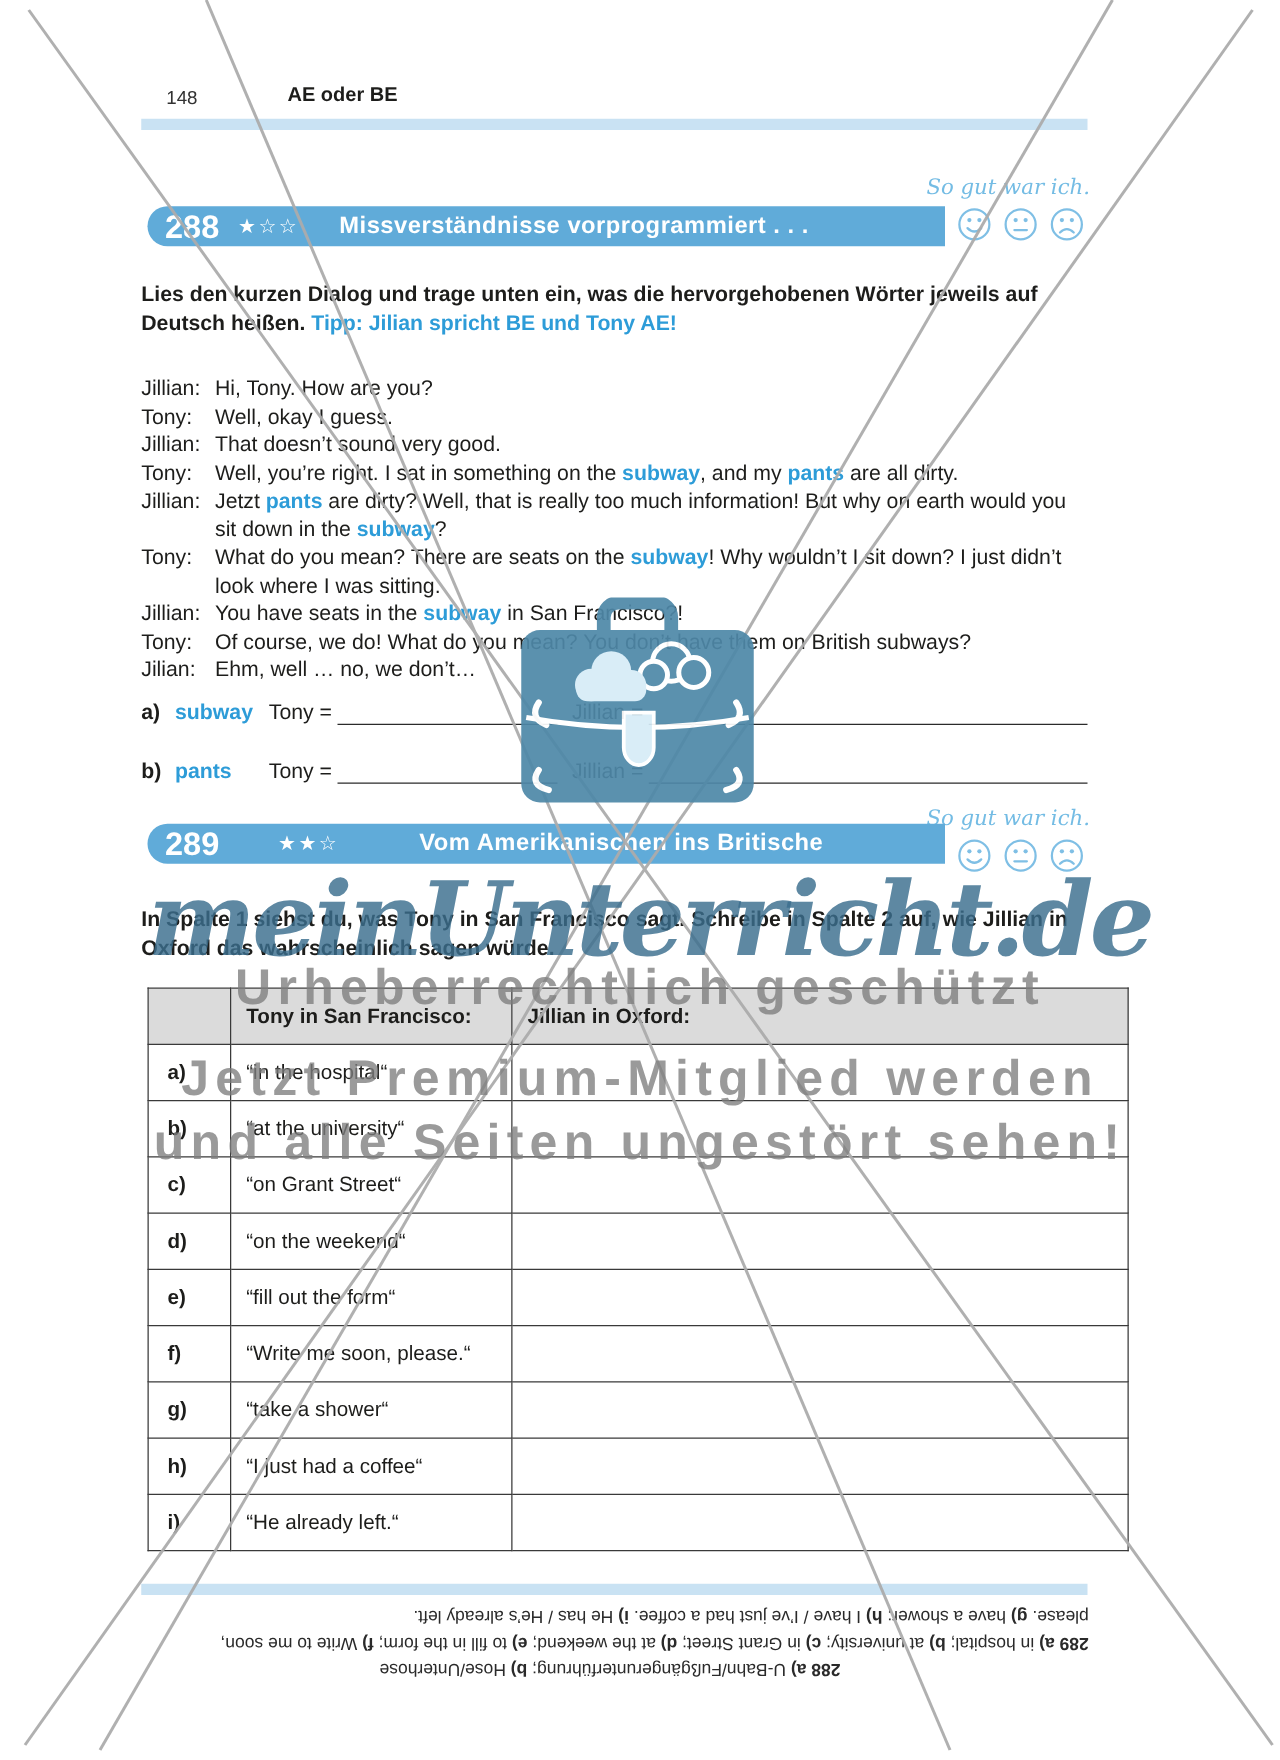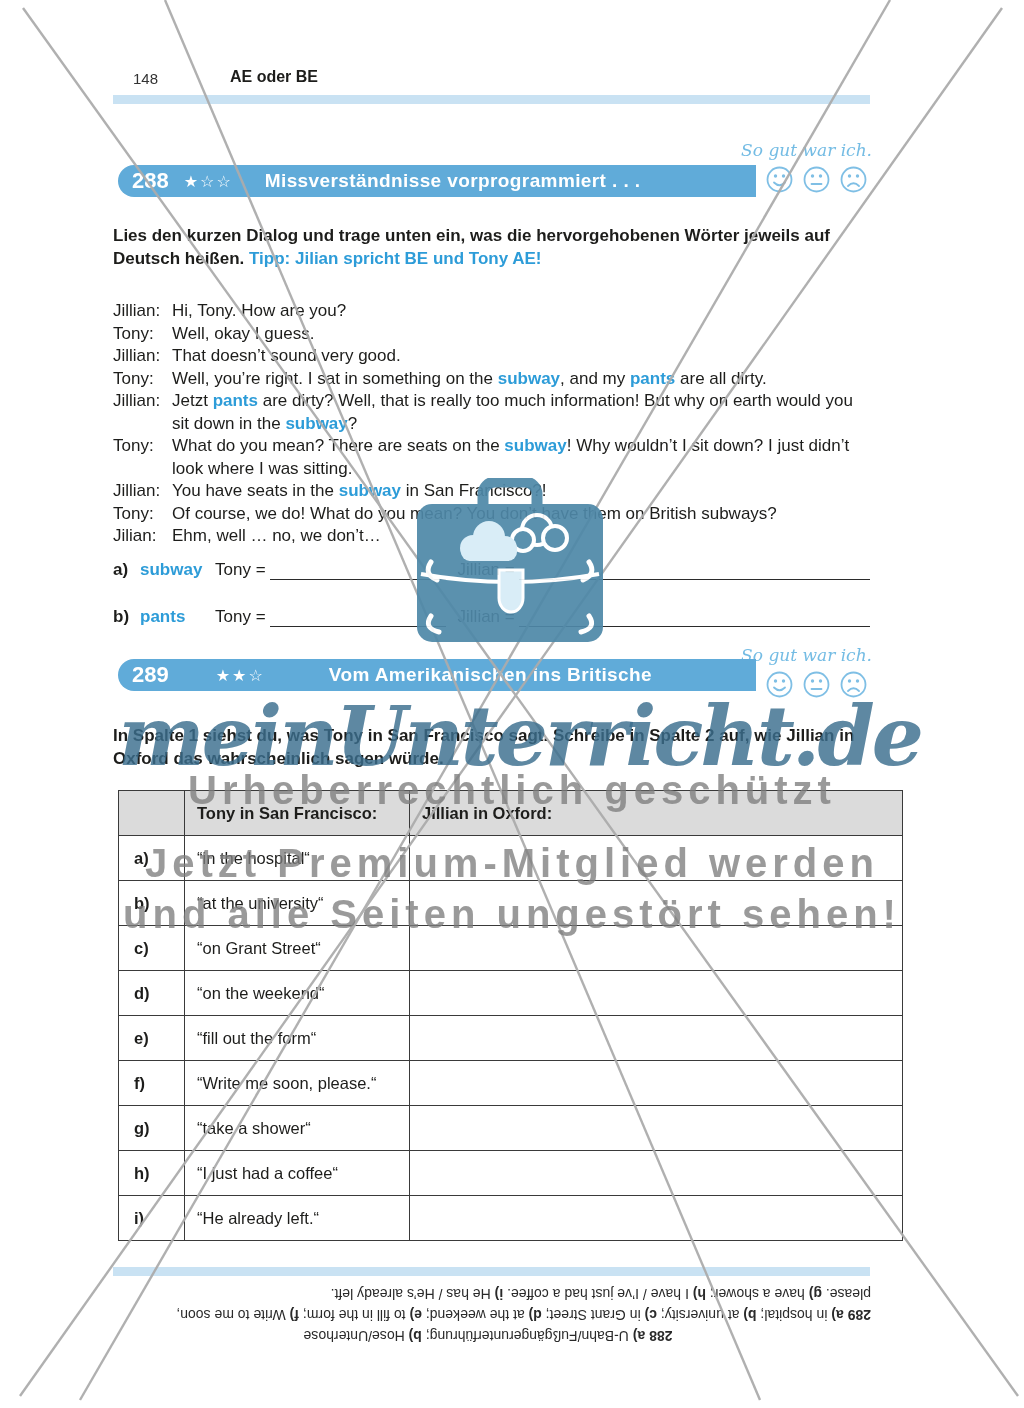--- a/index.html
+++ b/index.html
@@ -17,21 +17,21 @@
   .fb-label{width:200px;text-align:right;font-size:17px;font-style:italic;
             color:#74bce4;font-family:"DejaVu Serif",serif;}
   .fb1-label{left:672px;top:140px;} .fb2-label{left:672px;top:645px;}
   .smileys{display:flex;gap:10px;}
   .smiley1{left:766px;top:166px;} .smiley2{left:766px;top:671px;}
 
   
   .task-bar{left:118px;width:638px;height:32px;background:#60abd9;border-radius:17px 0 0 17px;
             display:flex;align-items:center;color:#fff;}
   .bar288{top:165px;} .bar289{top:659px;gap:32px;}
-  .task-num{font-weight:bold;font-size:22px;padding-left:14px;}
+  .task-num{font-weight:bold;font-size:26px;padding-left:14px;}
   .task-stars{font-size:16px;padding-left:15px;letter-spacing:2px;}
   .task-title{font-weight:bold;font-size:19px;padding-left:32px;letter-spacing:.4px;}
 
   
   .instr{left:113px;width:760px;font-size:17px;line-height:23px;font-weight:bold;}
   .instr288{top:224px;} .instr289{top:724px;}
   .seg-hl{color:#2d9cd8;}
   .seg-b{font-weight:bold;}
 
   

